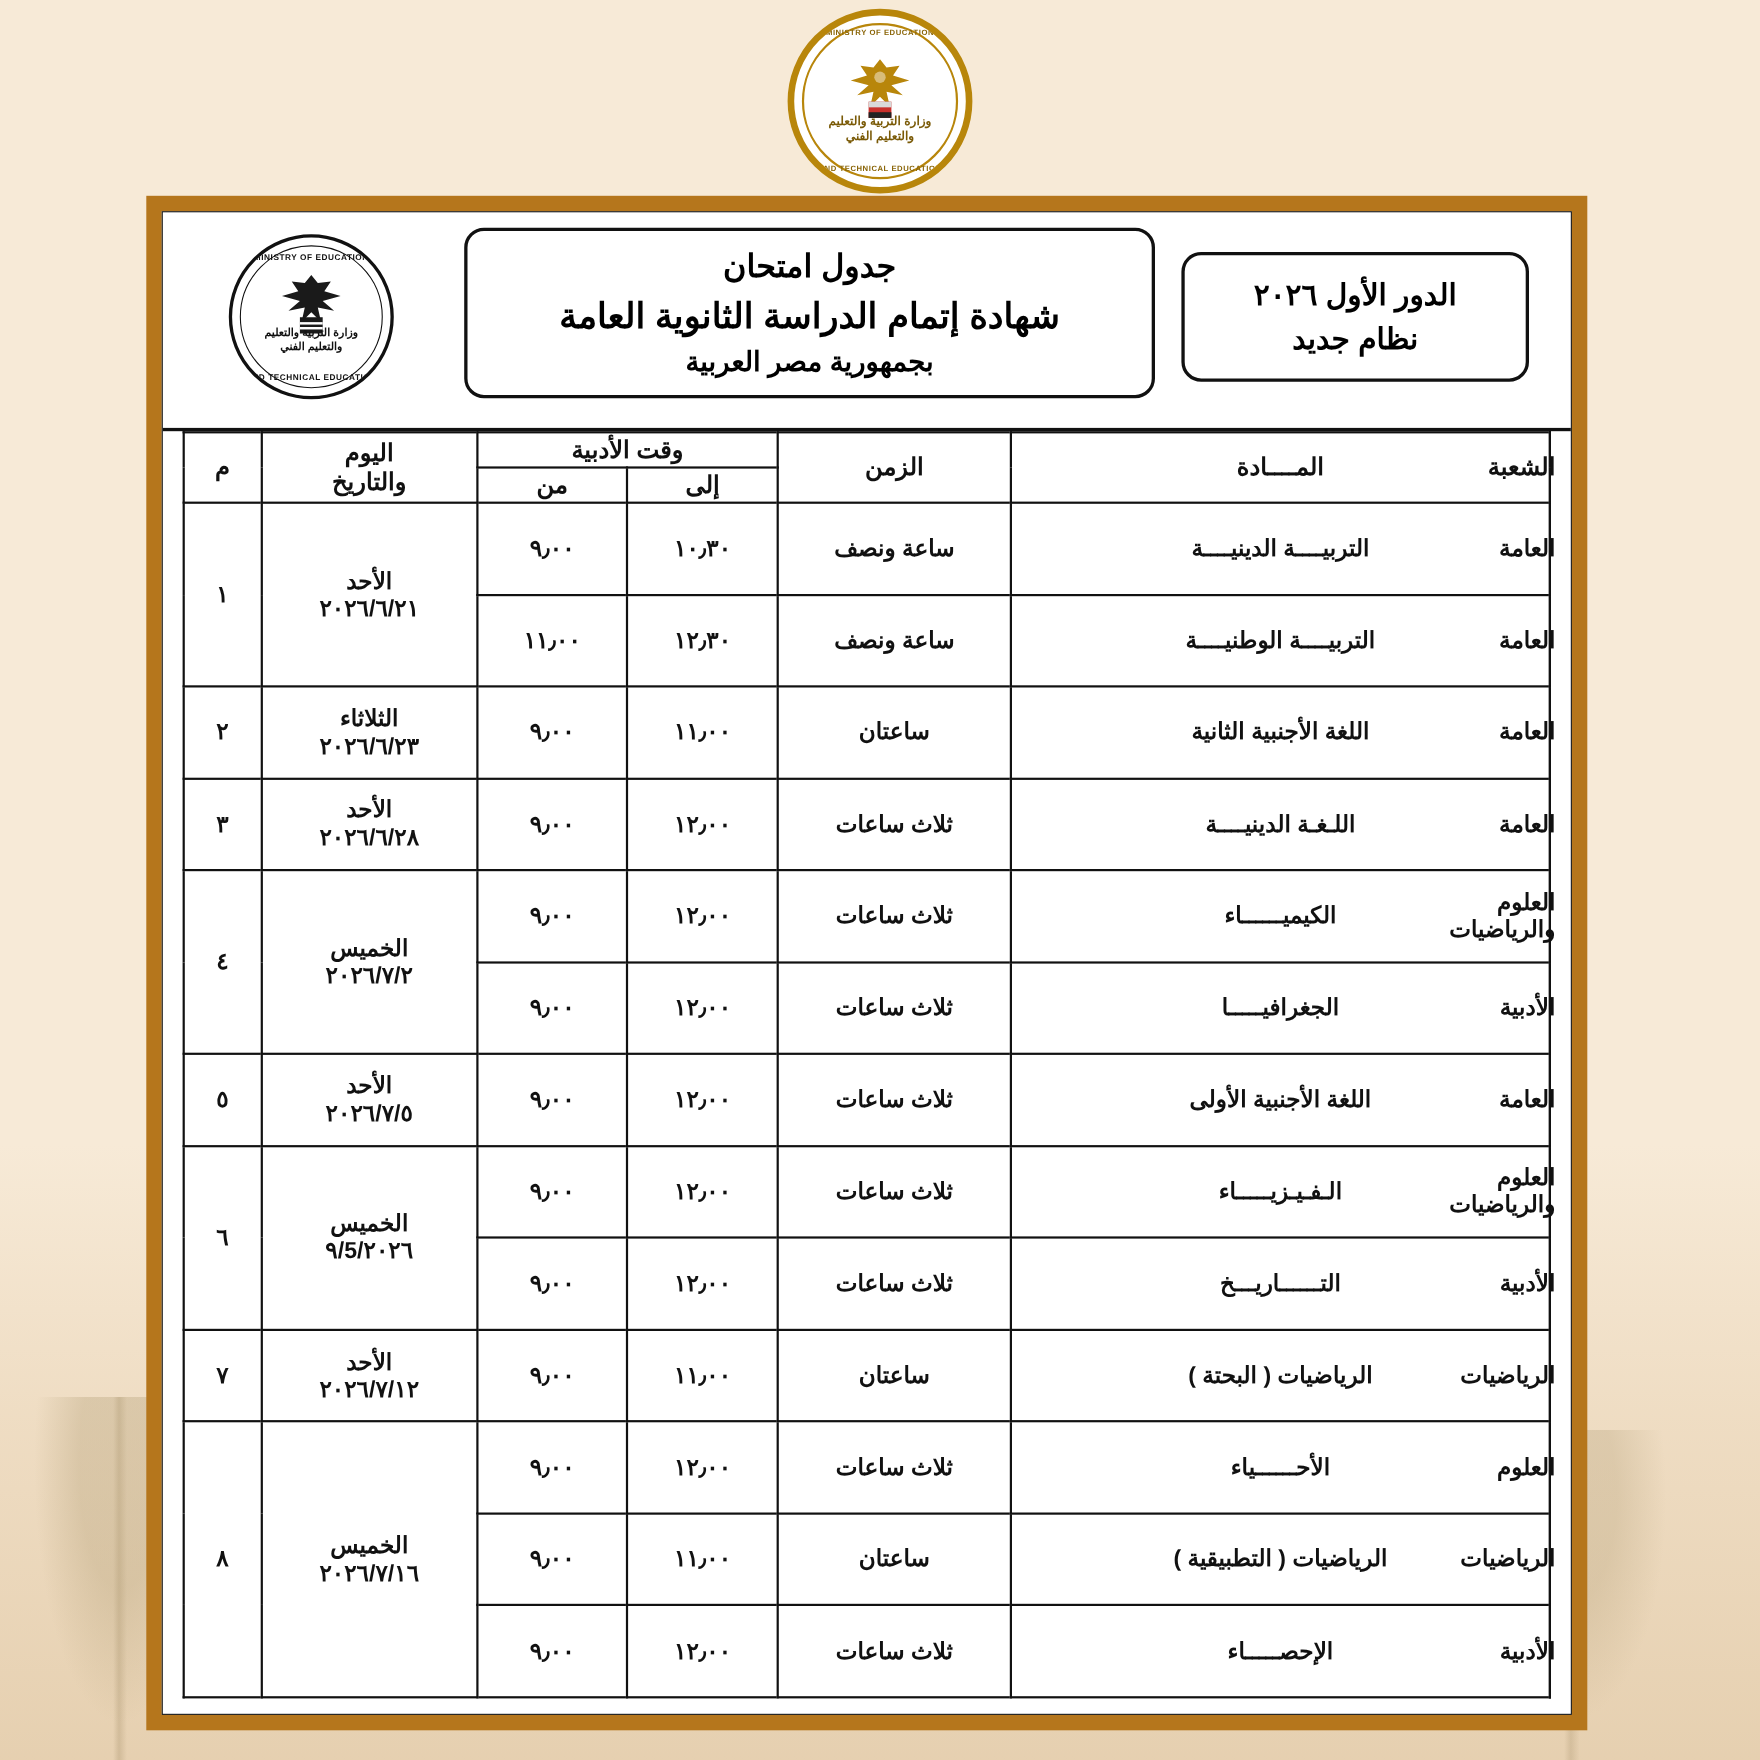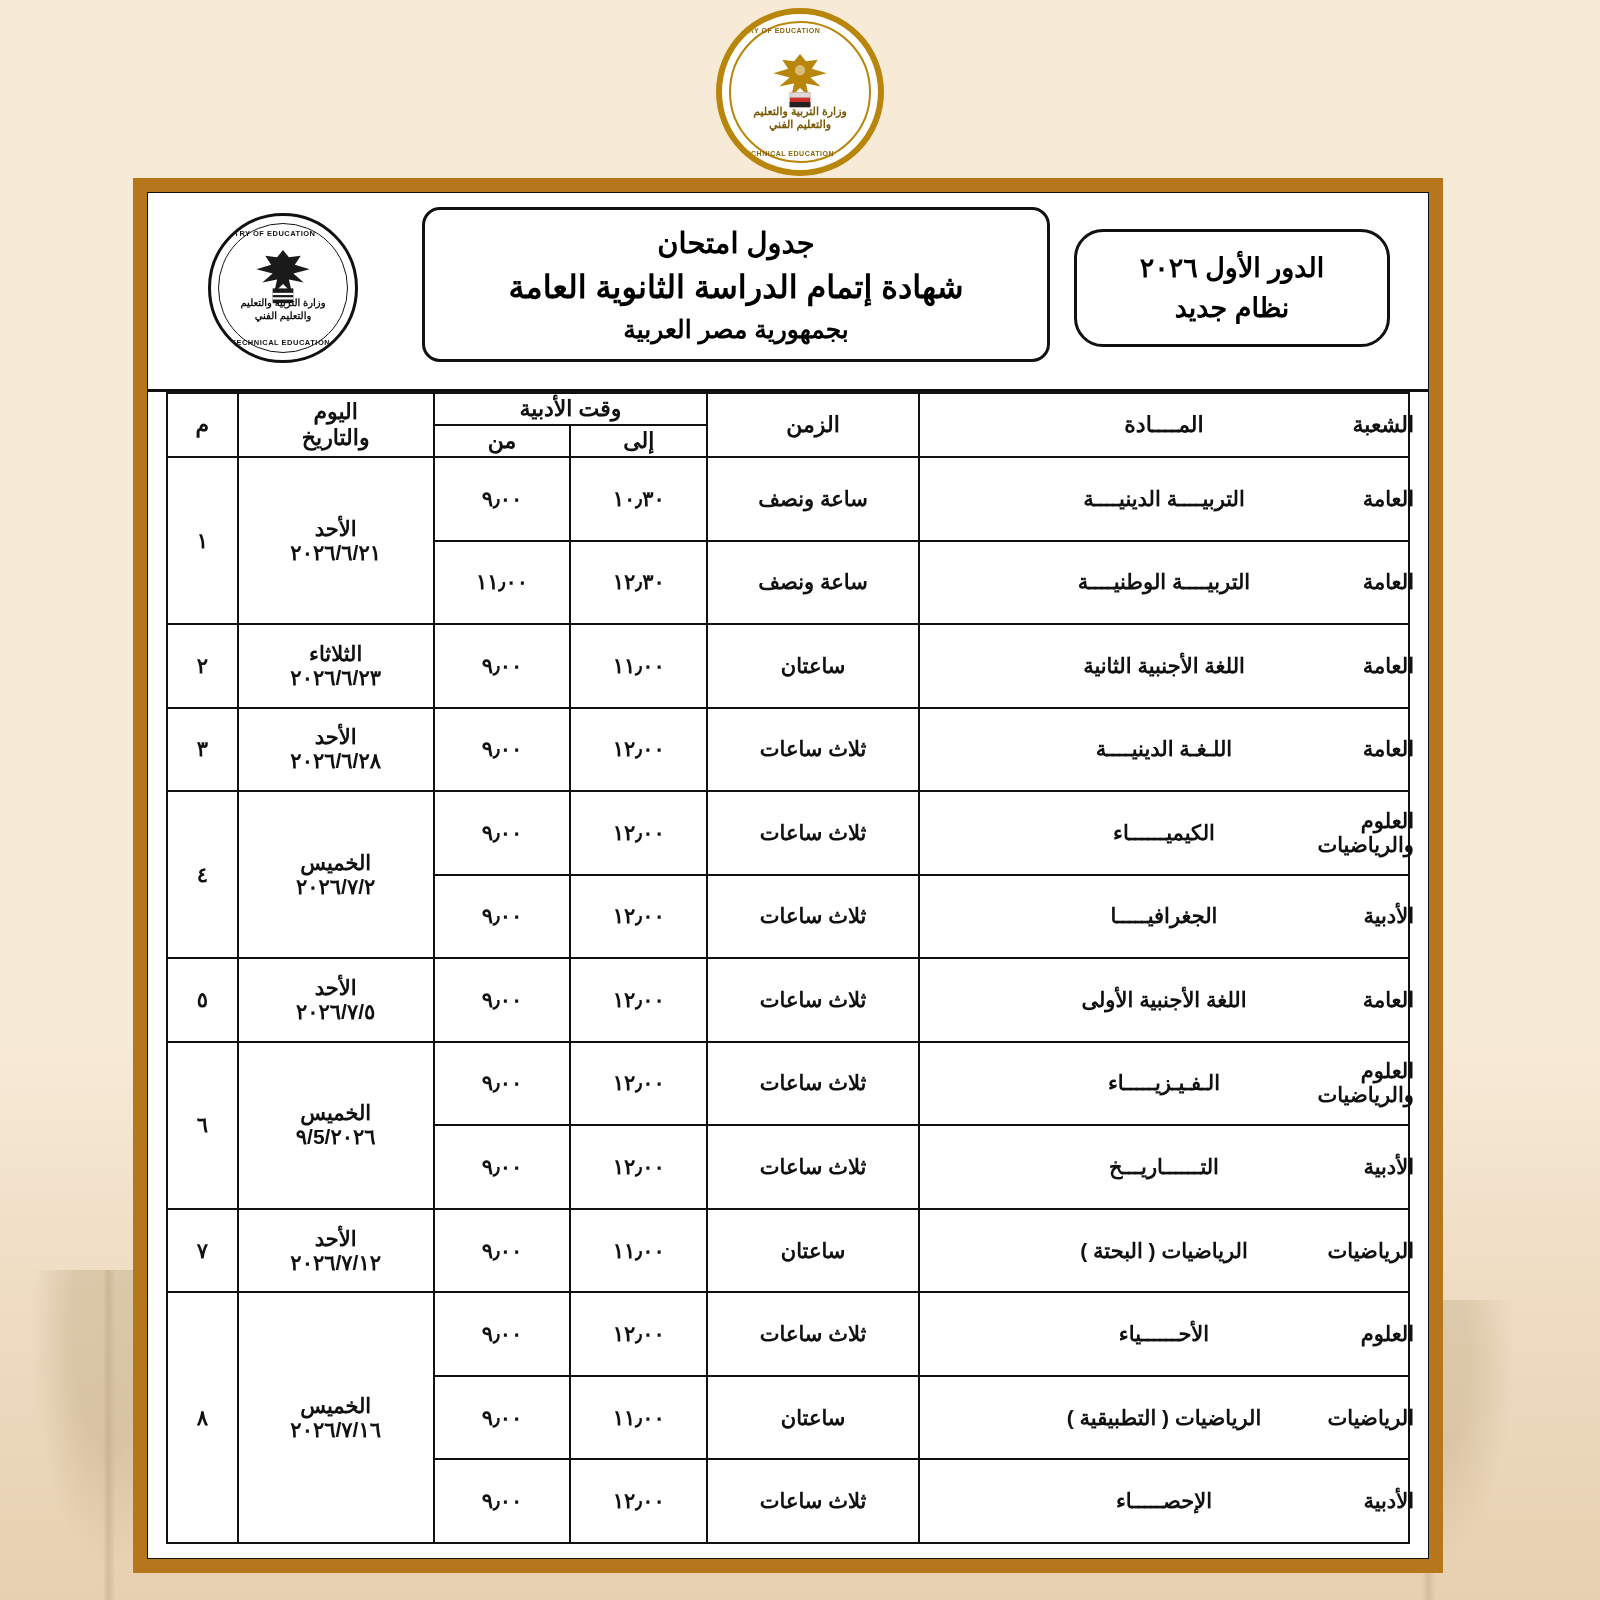--- a/index.html
+++ b/index.html
@@ -71,21 +71,21 @@
   }
   .seal .eagle {
     position: relative;
     width: 74px;
     height: 74px;
     margin-top: -14px;
   }
   .seal-text-top, .seal-text-bottom {
     position: absolute;
     left: 0; right: 0;
-    text-align: left;
+    text-align: center;
     font-size: 7px;
     letter-spacing: .5px;
     color: #8a6508;
     font-weight: bold;
     font-family: "Liberation Sans", sans-serif;
   }
   .seal-text-top { top: 13px; }
   .seal-text-bottom { bottom: 13px; margin-top: 26px; }
   .seal-arabic {
     position: absolute;
@@ -138,21 +138,20 @@
     background: #fff;
   }
   .box-session {
     right: 38px;
     top: 36px;
     width: 310px;
     height: 112px;
     font-size: 27px;
     font-weight: bold;
     line-height: 1.5;
-    border-radius: 29px;
   }
   .box-title {
     right: 378px;
     top: 14px;
     width: 628px;
     height: 155px;
     padding: 6px 10px;
     box-sizing: border-box;
     line-height: 1.45;
   }

